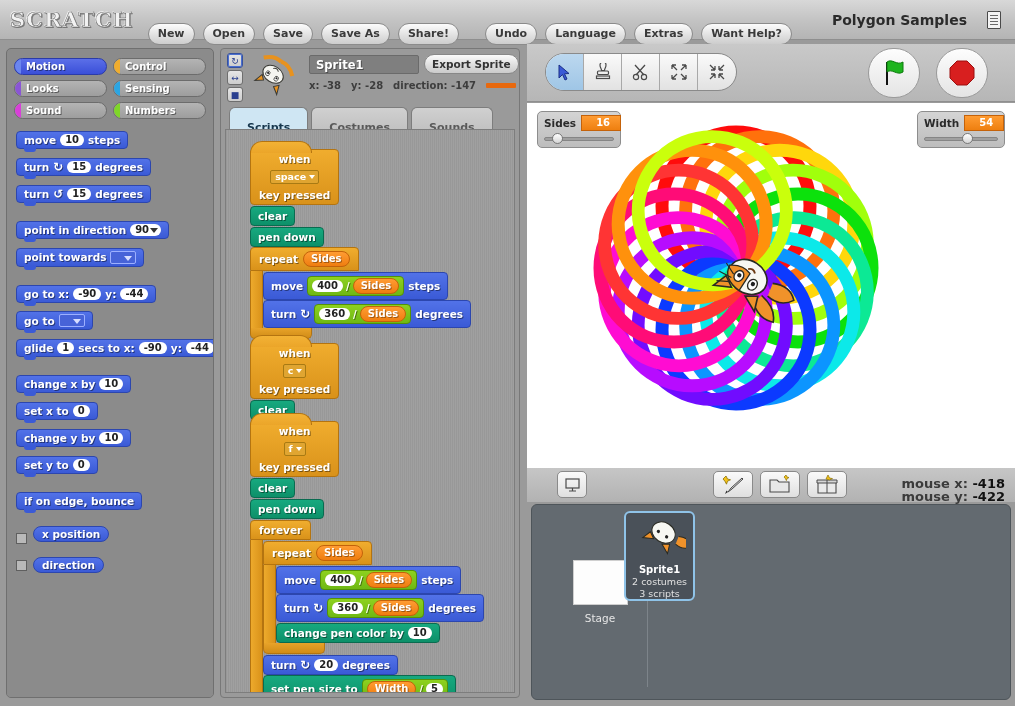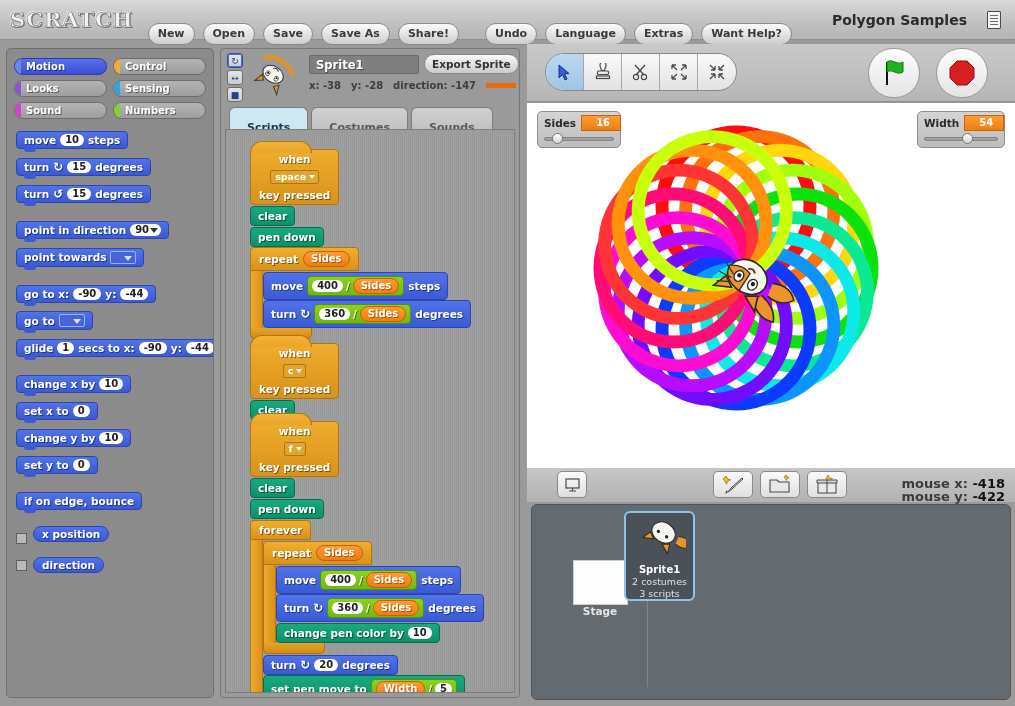--- a/index.html
+++ b/index.html
@@ -292,21 +292,21 @@
 
   .sprite-pane {
     position:absolute; left:531px; top:504px; width:480px; height:196px;
     background:#636a70; border:1px solid #4e555a; border-radius:6px;
   }
   .stage-item { position:absolute; left:28px; top:55px; width:80px; text-align:center; }
   .stage-item .thumb {
     width:55px; height:45px; background:#fdfdfd; border:1px solid #cfcfcf;
     margin:0 auto;
   }
-  .stage-item .nm { font-size:10.5px; font-weight:bold; color:#e6e6e6; }
+  .stage-item .nm { font-size:10.5px; font-weight:normal; color:#e6e6e6; margin-top:7px; }
   .pane-div { position:absolute; left:115px; top:14px; width:1px; height:168px; background:#7d848a; }
   .sprite-card {
     position:absolute; left:92px; top:6px; width:71px; height:90px;
     background:#4a5159; border:2px solid #8fc3e8; border-radius:6px;
     text-align:center; cursor:pointer;
   }
   .sprite-card .ct { font-size:10px; font-weight:bold; color:#fff; line-height:12px; }
   .sprite-card .sub { font-size:9.5px; color:#e0e0e0; line-height:12px; }
 </style>
 </head>
@@ -629,21 +629,21 @@
               </div>
 
               <div><div class="sblk motion">
                 <span>turn</span>
                 <span class="arrow-cw">↻</span>
                 <span class="num">20</span>
                 <span>degrees</span>
               </div></div>
 
               <div><div class="sblk pen">
-                <span>set pen move to</span>
+                <span>set pen size to</span>
                 <span class="opblk">
                   <span class="varblk">Width</span>
                   <span>/</span>
                   <span class="num">5</span>
                 </span>
               </div></div>
 
             </div>
           </div>
           <div class="c-bot"></div>

